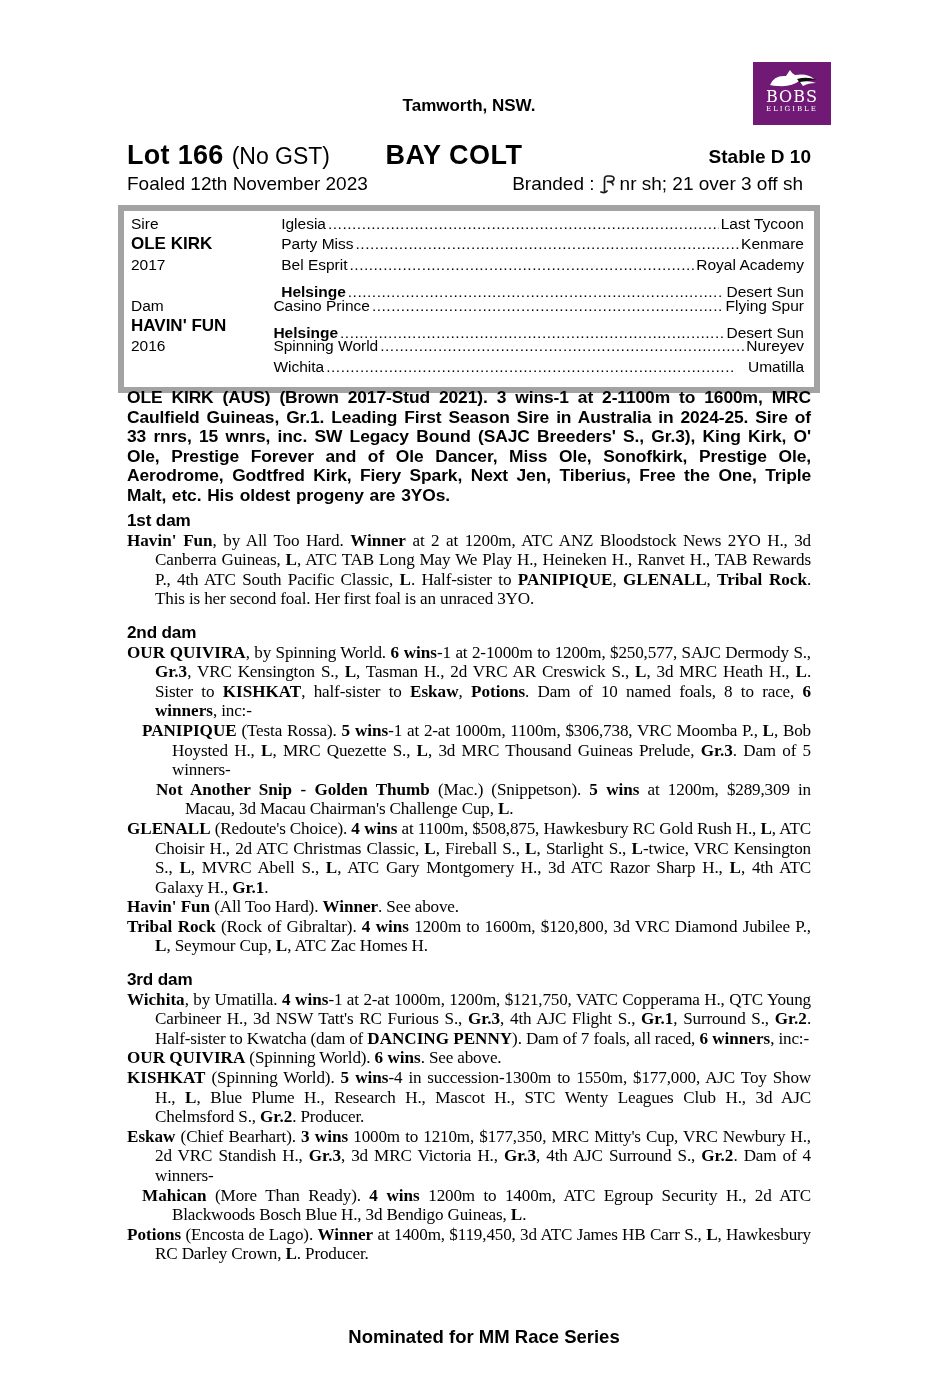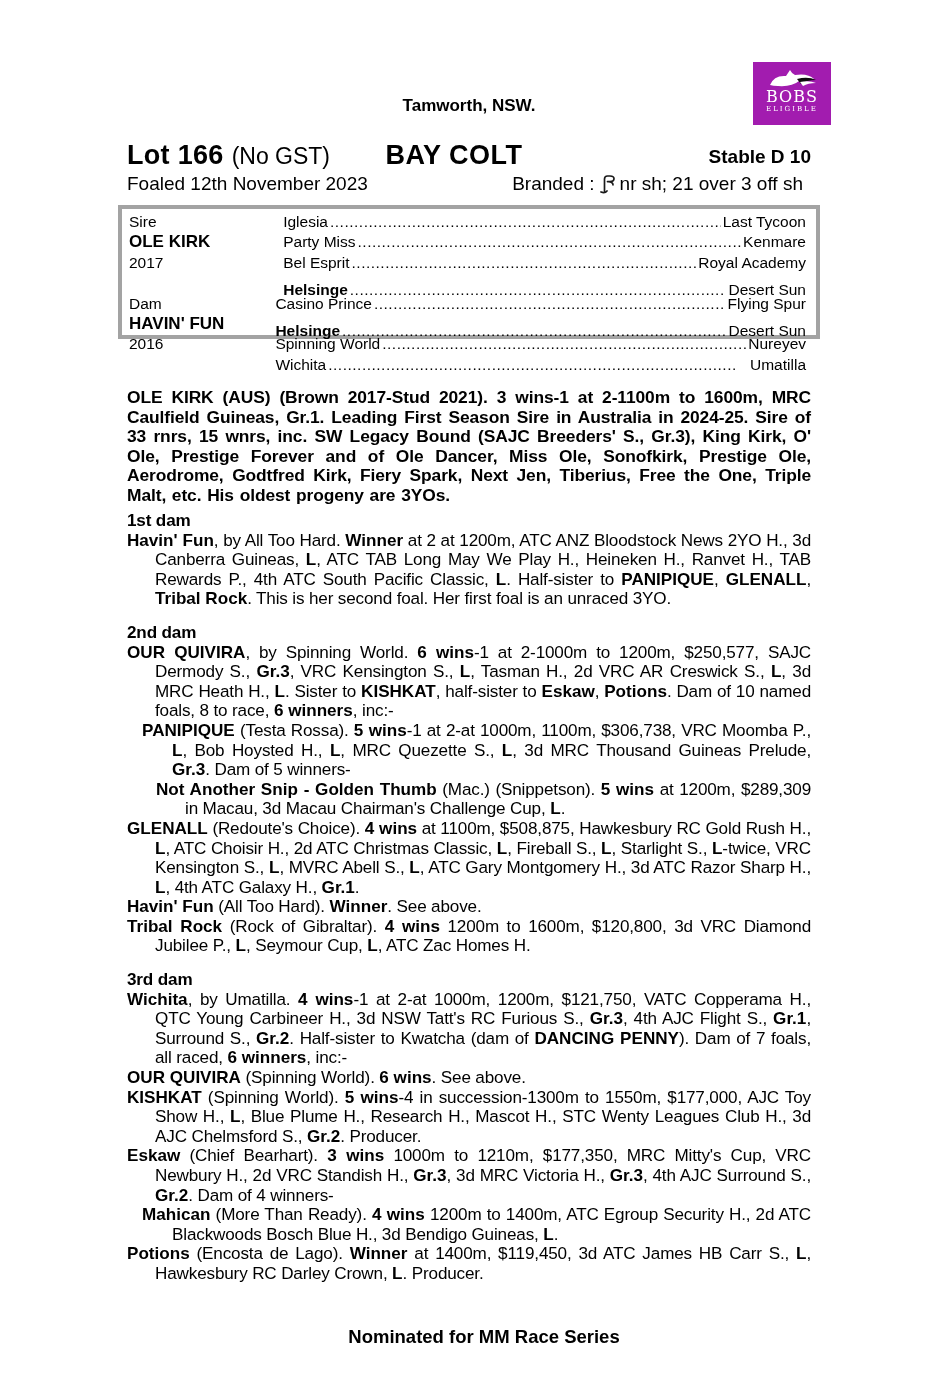--- a/index.html
+++ b/index.html
@@ -3,39 +3,39 @@
 <meta charset="utf-8">
 <style>
   html,body{margin:0;padding:0;background:#fff;}
   .page{position:relative;width:938px;height:1400px;background:#ffffff;overflow:hidden;
         font-family:"Liberation Sans",sans-serif;color:#000;}
   .abs{position:absolute;}
 
   
   .account{left:127px;top:95px;width:684px;text-align:center;font-weight:bold;
            font-size:17px;line-height:21px;}
-  .bobs{left:753px;top:62px;width:78px;height:63px;background:#a21caf;text-align:center;}
+  .bobs{left:753px;top:62px;width:78px;height:63px;background:#701a75;text-align:center;}
   .bobs svg{display:block;margin:5px auto 0;}
   .bobs-word{color:#fff;font-family:"DejaVu Serif",serif;font-size:16px;line-height:16px;letter-spacing:1px;}
   .bobs-sub{color:#fff;font-family:"DejaVu Serif",serif;font-size:7px;line-height:9px;letter-spacing:2px;}
 
   .lot-row{left:127px;top:136px;width:684px;height:36px;}
   .lot-num{position:absolute;left:0;bottom:1px;font-size:27px;font-weight:bold;letter-spacing:.3px;}
   .no-gst{font-size:23px;font-weight:normal;letter-spacing:0;margin-left:8px;}
   .colt-title{position:absolute;left:0;right:30px;bottom:1px;text-align:center;
               font-size:27px;font-weight:bold;letter-spacing:.5px;}
   .stable{position:absolute;right:0;bottom:4px;font-size:19px;font-weight:bold;}
 
   .foaled-row{left:127px;top:173px;width:684px;height:26px;font-size:19px;}
   .foaled{position:absolute;left:0;top:0;}
   .branded{position:absolute;right:8px;top:0;display:flex;align-items:flex-start;}
   .branded svg{margin:0 4px 1px 4px;}
 
   
-  .ped-box{left:118px;top:205px;width:702px;height:134px;border:4px solid #a3a3a3;
+  .ped-box{left:118px;top:205px;width:702px;height:188px;border:6px solid #a3a3a3;
            box-sizing:border-box;padding:3px 10px 0 7px;font-size:15.5px;}
   .ped-half{display:flex;}
   .ped-c1{width:200px;}
   .ped-c2{width:185px;}
   .ped-c3{flex:1;}
   .pl{height:20.4px;line-height:20.4px;white-space:nowrap;}
   .ped-name{font-weight:bold;font-size:17px;}
   .g3row{display:flex;align-items:baseline;height:20.4px;line-height:20.4px;}
   .g3l.bold{font-weight:bold;margin-top:7px;}
   .lead{flex:1;overflow:hidden;white-space:nowrap;margin:0 2px;color:#000;}
@@ -43,21 +43,21 @@
 
   
   .sire-para{left:127px;top:388px;width:684px;font-weight:bold;font-size:17.4px;
              line-height:19.6px;text-align:justify;letter-spacing:-0.1px;word-spacing:1px;}
 
   
   .dams{left:127px;top:511px;width:684px;font-size:17.1px;line-height:19.6px;letter-spacing:-0.15px;}
   .dam-heading{font-weight:bold;}
   .section{margin:0;}
   .section + .section{margin-top:14px;}
-  .entry{margin:0;text-align:justify;}
+  .entry{margin:0;text-align:justify;font-family:Liberation Serif, serif;}
   .entry b{letter-spacing:0;}
   .lv0{padding-left:28px;text-indent:-28px;}
   .lv1{padding-left:45px;text-indent:-30px;}
   .lv2{padding-left:58px;text-indent:-29px;}
 
   .footer{left:0;top:1326px;width:938px;text-align:center;font-weight:bold;font-size:18.5px;padding-left:15px;}
 </style>
 </head>
 <body>
 

